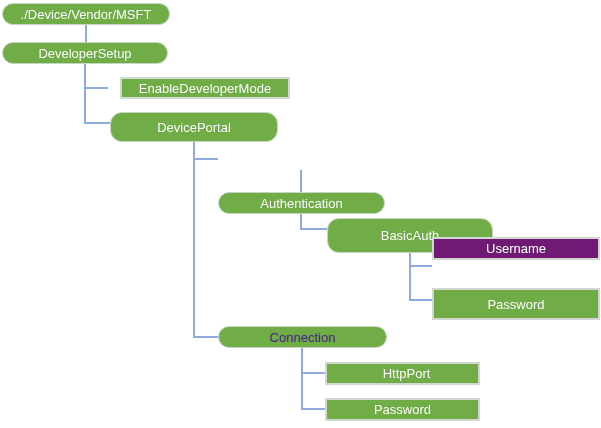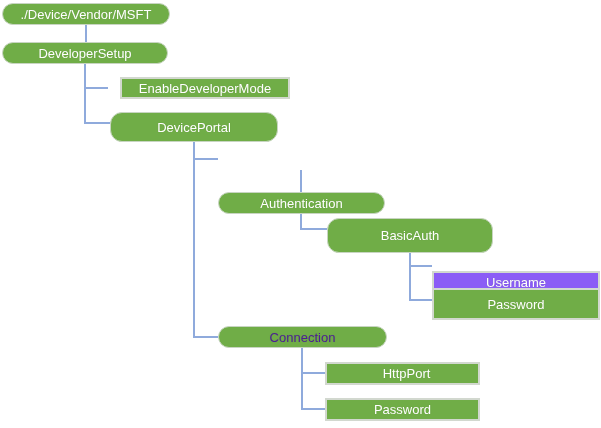--- a/index.html
+++ b/index.html
@@ -59,18 +59,18 @@
     <div class="connector" style="left: 409px; top: 299px; width: 23px; height: 2px; background: rgb(143, 170, 220);"></div>
     <div class="connector" style="left: 193px; top: 336px; width: 25px; height: 2px; background: rgb(143, 170, 220);"></div>
     <div class="connector" style="left: 301px; top: 372px; width: 24px; height: 2px; background: rgb(143, 170, 220);"></div>
     <div class="connector" style="left: 301px; top: 408px; width: 24px; height: 2px; background: rgb(143, 170, 220);"></div>
     <div class="node pill" style="left: 2px; top: 3px; width: 168px; height: 22px; background: rgb(112, 173, 71); color: rgb(255, 255, 255);">./Device/Vendor/MSFT</div>
     <div class="node pill" style="left: 2px; top: 42px; width: 166px; height: 22px; background: rgb(112, 173, 71); color: rgb(255, 255, 255);">DeveloperSetup</div>
     <div class="node rect" style="left: 120px; top: 77px; width: 170px; height: 22px; background: rgb(112, 173, 71); color: rgb(255, 255, 255);">EnableDeveloperMode</div>
     <div class="node pill" style="left: 110px; top: 112px; width: 168px; height: 30px; background: rgb(112, 173, 71); color: rgb(255, 255, 255);">DevicePortal</div>
     <div class="node pill" style="left: 218px; top: 148px; width: 167px; height: 22px; background: rgb(112, 173, 71); color: rgb(255, 255, 255); margin-top: 44px;">Authentication</div>
     <div class="node pill" style="left: 327px; top: 218px; width: 166px; height: 35px; background: rgb(112, 173, 71); color: rgb(255, 255, 255);">BasicAuth</div>
-    <div class="node rect" style="left: 432px; top: 271px; width: 168px; height: 23px; background: #8b5cf6; color: rgb(255, 255, 255);">Username</div>
+    <div class="node rect" style="left: 432px; top: 237px; width: 168px; height: 23px; background: #701a75; color: rgb(255, 255, 255);">Username</div>
     <div class="node rect" style="left: 432px; top: 288px; width: 168px; height: 32px; background: rgb(112, 173, 71); color: rgb(255, 255, 255);">Password</div>
     <div class="node pill" style="left: 218px; top: 326px; width: 169px; height: 22px; background: rgb(112, 173, 71); color: #4c1d95;">Connection</div>
     <div class="node rect" style="left: 325px; top: 362px; width: 155px; height: 23px; background: rgb(112, 173, 71); color: rgb(255, 255, 255); padding-left: 8px;">HttpPort</div>
     <div class="node rect" style="left: 325px; top: 398px; width: 155px; height: 23px; background: rgb(112, 173, 71); color: rgb(255, 255, 255);">Password</div>
   </div>
 
 </body></html>

